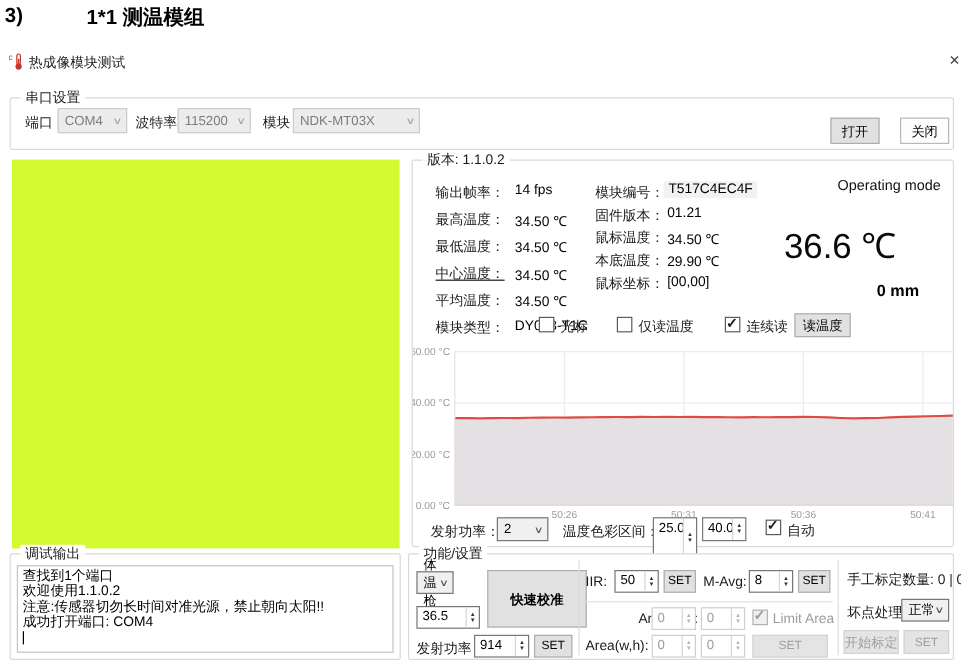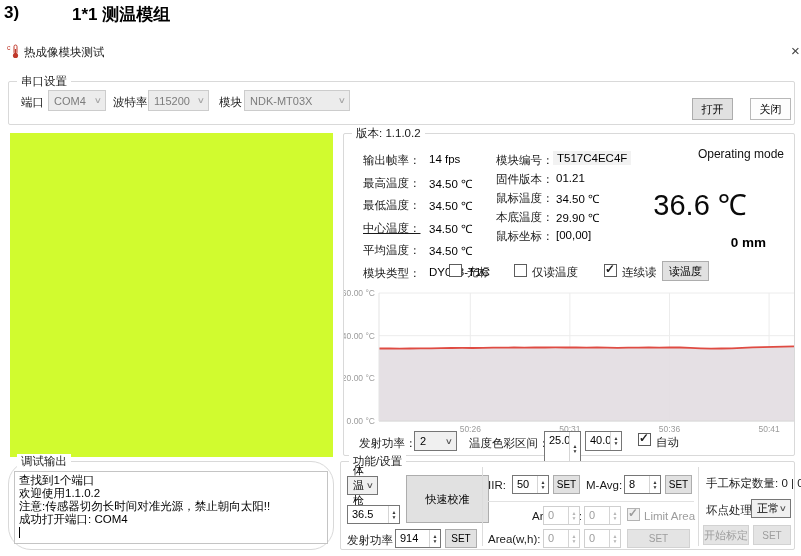--- a/index.html
+++ b/index.html
@@ -174,39 +174,39 @@
       <span class="arr">▲<br>▼</span>
     </div>
     <div class="spin" style="left:241px; top:297px; width:37px; height:20px;">
       <span class="sval">40.0</span>
       <span class="arr">▲<br>▼</span>
     </div>
     <div class="cb checked" style="left:294px; top:299px;"></div>
     <div class="lbl" style="left:312px; top:301px;">自动</div>
   </div>
 
-  <div class="group" style="left:8px; top:461px; width:326px; height:89px;border-radius:23px;">
+  <div class="group" style="left:8px; top:461px; width:326px; height:89px;">
     <div class="gtitle">调试输出</div>
     <div class="debug-box">
       <div>查找到1个端口</div>
       <div>欢迎使用1.1.0.2</div>
       <div>注意:传感器切勿长时间对准光源，禁止朝向太阳!!</div>
       <div>成功打开端口: COM4</div>
       <div><span class="caret"></span></div>
     </div>
   </div>
 
   <div class="group" style="left:340px; top:461px; width:455px; height:89px;">
     <div class="gtitle">功能/设置</div>
 
     <div class="dd" style="left:6px; top:14px; width:31px; height:19px;">
       <span>体温枪</span>
       <span class="chev">∨</span>
     </div>
-    <div class="btn" style="left:65px; top:13px; width:83px; height:48px;">快速校准</div>
+    <div class="btn" style="left:65px; top:13px; width:83px; height:48px;font-weight:bold;">快速校准</div>
     <div class="spin" style="left:6px; top:43px; width:53px; height:19px;">
       <span class="sval">36.5</span>
       <span class="arr">▲<br>▼</span>
     </div>
     <div class="lbl" style="left:6px; top:71px;">发射功率：</div>
     <div class="spin" style="left:54px; top:67px; width:46px; height:19px;">
       <span class="sval">914</span>
       <span class="arr">▲<br>▼</span>
     </div>
     <div class="btn" style="left:104px; top:67px; width:32px; height:19px; font-size:10px;">SET</div>

